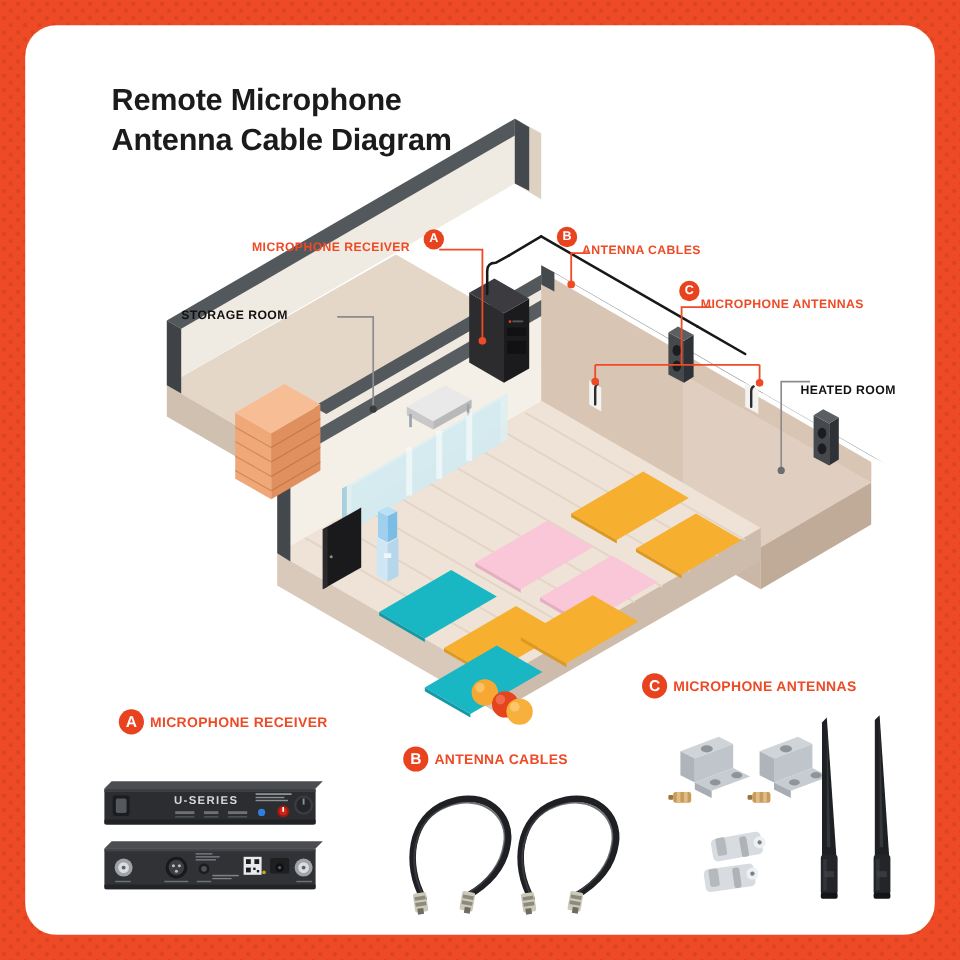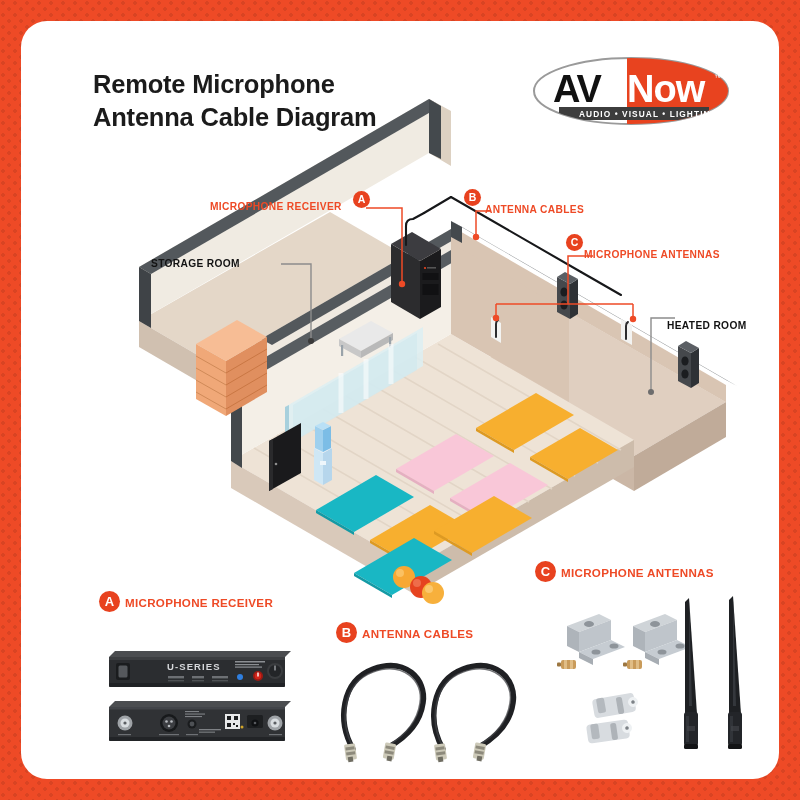--- a/index.html
+++ b/index.html
@@ -74,38 +74,20 @@
 </head>
 <body>
 
 <div id="frame-texture"></div>
 
 <div id="card">
 
   <div id="page-title">Remote Microphone
 Antenna Cable Diagram</div>
 
-  <div id="logo">
-    <svg width="200" height="72" viewBox="0 0 200 72">
-      <defs>
-        <clipPath id="ellclip">
-            <ellipse cx="100" cy="36" rx="97" ry="33"></ellipse>
-          </clipPath>
-      </defs>
-      <ellipse cx="100" cy="36" rx="97" ry="33" fill="#ffffff" stroke="#9a9a9a" stroke-width="2"></ellipse>
-      <g clip-path="url(#ellclip)">
-        <rect x="96" y="0" width="104" height="72" fill="#e8431f"></rect>
-        <rect x="28" y="52" width="150" height="13" fill="#3d3d3d"></rect>
-      </g>
-      <text x="22" y="47" font-family="'Liberation Sans',sans-serif" font-size="38" font-weight="700" fill="#111111" letter-spacing="-1">AV</text>
-      <text x="96" y="47" font-family="'Liberation Sans',sans-serif" font-size="38" font-weight="700" fill="#ffffff" letter-spacing="-1">Now</text>
-      <text x="183" y="25" font-family="'Liberation Sans',sans-serif" font-size="8" fill="#ffffff">™</text>
-      <text x="48" y="62" font-family="'Liberation Sans',sans-serif" font-size="8.3" font-weight="700" fill="#ffffff" letter-spacing="1.1">AUDIO • VISUAL • LIGHTING</text>
-    </svg>
-  </div>
 
   <div id="stage">
     <svg width="758" height="758" viewBox="0 0 758 758">
 
       <polygon points="455,345 613,435 613,470 455,380" fill="#cbb7a6"></polygon>
       <polygon points="455,345 613,435 705,381 548,291" fill="#e0cfc0"></polygon>
       <polygon points="613,435 705,381 705,416 613,470" fill="#c0ab99"></polygon>
 
       <polygon points="210,440 393,546 613,419 430,313" fill="#eee3d6"></polygon>
       <polygon points="210,440 393,546 393,573 210,467" fill="#d9c9ba"></polygon>
@@ -309,21 +291,21 @@
   <div class="lbl orange" style="left:563px;top:228px;">MICROPHONE ANTENNAS</div>
   <div class="badge" style="left:545px;top:213px;">C</div>
 
   <div class="lbl dark" style="left:130px;top:237px;">STORAGE ROOM</div>
 
   <div class="lbl dark" style="left:646px;top:299px;">HEATED ROOM</div>
 
   <div class="badge big" style="left:78px;top:570px;">A</div>
   <div class="legend-title" style="left:104px;top:575px;">MICROPHONE RECEIVER</div>
 
-  <div class="prod" style="left:74px;top:610px;">
+  <div class="prod" style="left:52px;top:610px;">
     <svg width="210" height="140" viewBox="0 0 210 140">
 
       <g>
         <polygon points="14,26 20,20 196,20 190,26" fill="#4b4d50"></polygon>
         <rect x="14" y="26" width="176" height="30" rx="2" fill="#2b2d30"></rect>
         <rect x="14" y="26" width="176" height="3" fill="#3c3e41"></rect>
         <rect x="14" y="52" width="176" height="4" rx="1" fill="#202225"></rect>
 
         <rect x="21" y="32" width="14" height="17" rx="2" fill="#1a1c1e"></rect>
         <rect x="23.5" y="34.5" width="9" height="12" rx="1.5" fill="#55585c"></rect>

